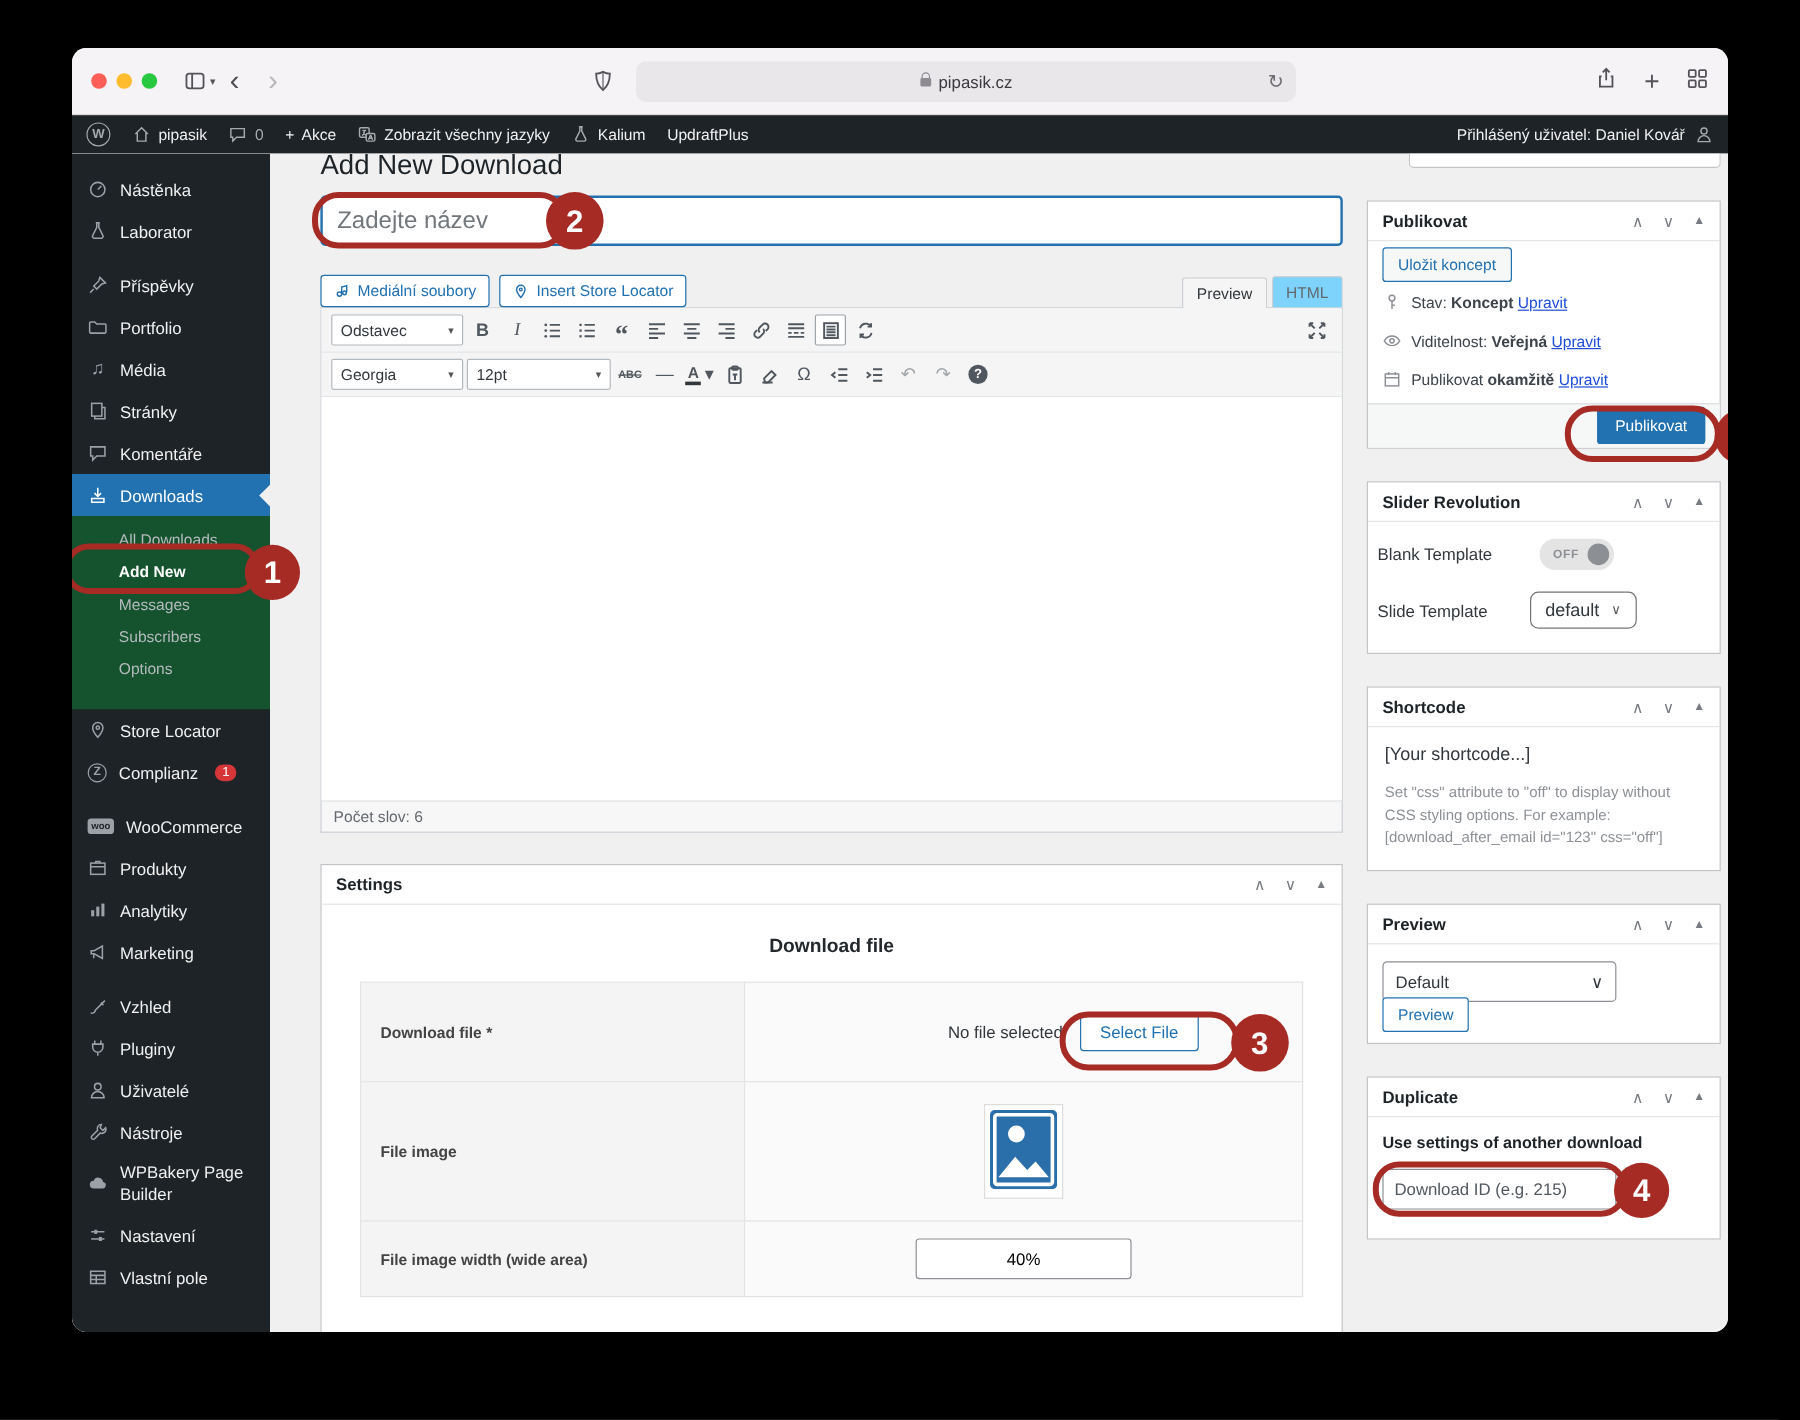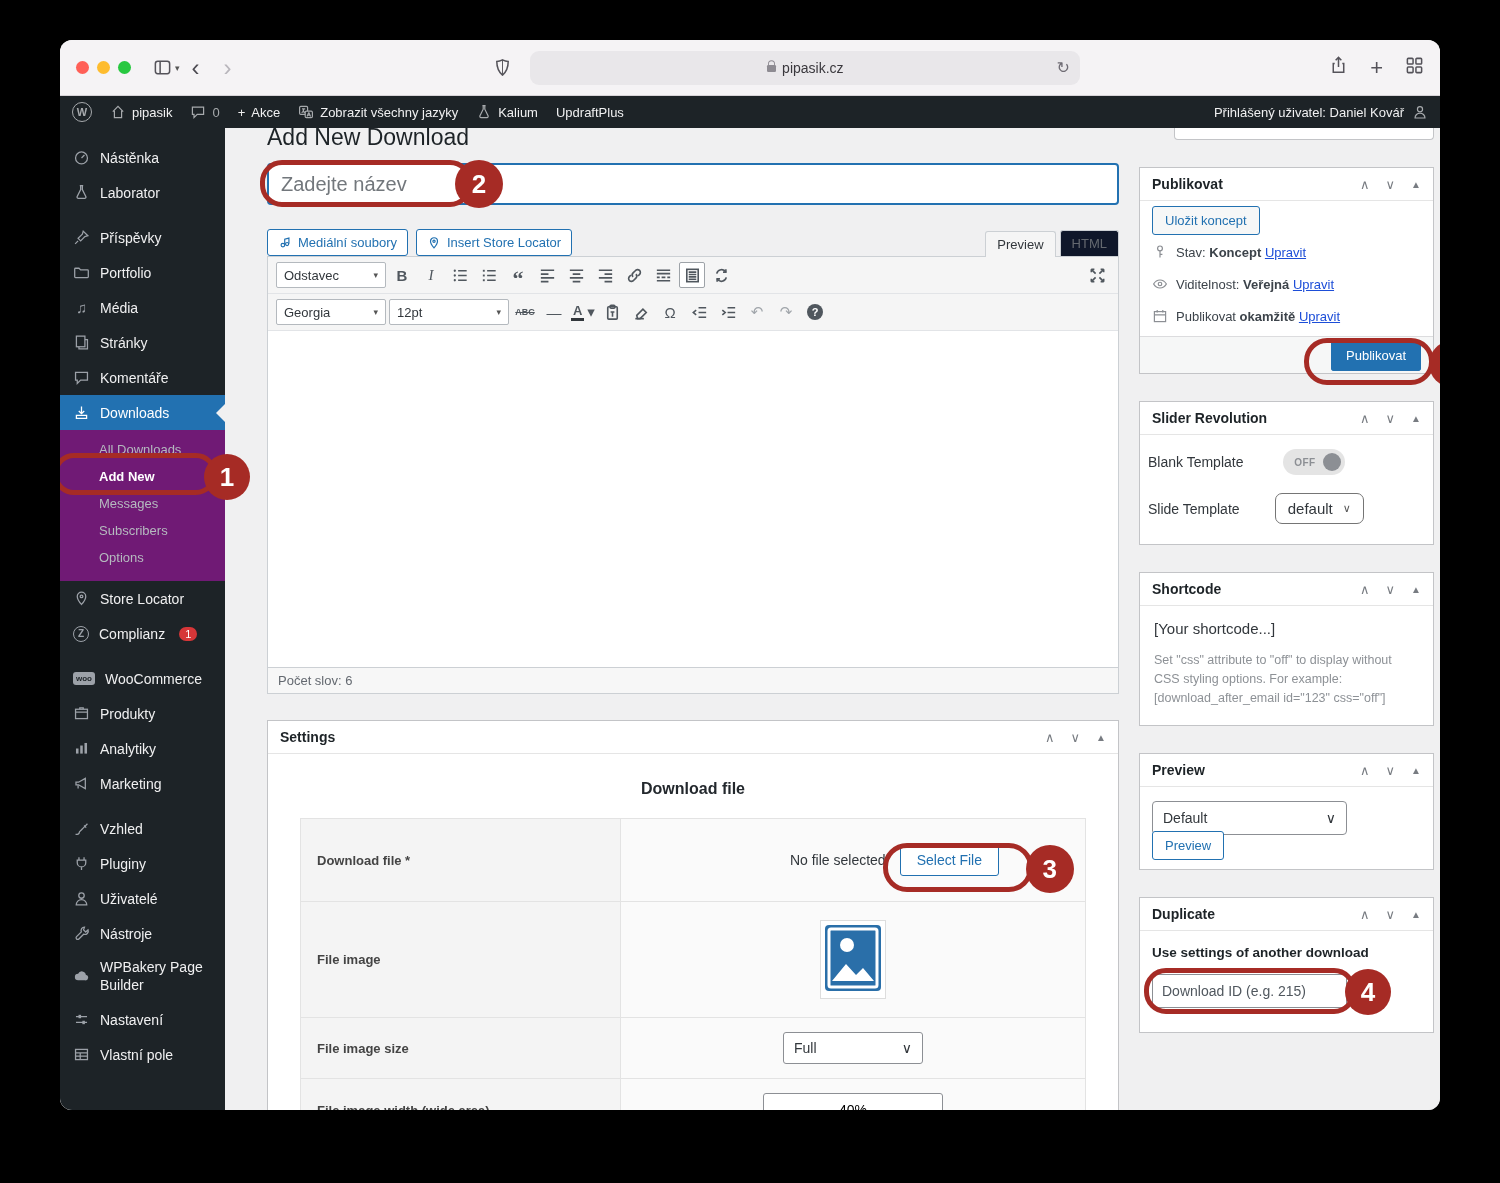--- a/index.html
+++ b/index.html
@@ -37,42 +37,42 @@
 
   
   .wpside { width:165px; background:#1d2327; color:#f0f0f1; flex-shrink:0; font-size:14px; padding-top:12px; position:relative; }
   .mi { display:flex; align-items:center; gap:10px; padding:8px 8px 8px 13px; position:relative; min-height:35px; cursor:pointer; }
   .mi svg { width:17px; height:17px; stroke:#9ca1a8; fill:none; stroke-width:1.5; flex-shrink:0; }
   .mi .gly { width:17px; text-align:center; color:#9ca1a8; font-size:15px; flex-shrink:0; }
   .mi.gap { margin-top:10px; }
   .mi.active { background:#2271b1; color:#fff; }
   .mi.active svg { stroke:#fff; }
   .mi.active::after { content:""; position:absolute; right:0; top:50%; margin-top:-9px; border:9px solid transparent; border-right-color:#f0f0f1; }
-  .submenu { background:#701a75; padding:6px 0 10px; }
+  .submenu { background:#14532d; padding:6px 0 20px; }
   .smi { padding:6px 8px 6px 39px; color:#b5babf; font-size:13px; position:relative; cursor:pointer; }
   .smi.current { color:#fff; font-weight:bold; }
   .badge { background:#d63638; color:#fff; border-radius:9px; font-size:11px; padding:1px 6px; margin-left:4px; }
   .woo-ic { background:#9ca1a8; color:#1d2327; border-radius:3px; font-size:8px; font-weight:bold; padding:2px 3px; flex-shrink:0; }
   .cz-ic { width:16px; height:16px; border:1.7px solid #9ca1a8; border-radius:50%; color:#9ca1a8; font-size:10px; font-weight:bold; display:flex; align-items:center; justify-content:center; flex-shrink:0; }
   .two-line { line-height:1.25; }
 
   
   .main { flex:1; display:flex; gap:20px; padding:0 20px 0 28px; overflow:hidden;margin-left:14px; }
   .edcol { width:852px; flex-shrink:0; }
   .h1 { font-size:23px; color:#1d2327; font-weight:400; margin:-4px 0 12px; }
 
   .title-wrap { position:relative; margin-bottom:24px; }
   .title-input { width:100%; height:42px; border:2px solid #2271b1; border-radius:4px; padding:0 12px; font-size:20px; color:#a16207; background:#fff; outline:none; font-family:"Liberation Sans", sans-serif; }
   .title-input::placeholder { color:#72777c; }
 
   .media-row { display:flex; align-items:flex-end; }
   .wbtn { display:inline-flex; align-items:center; gap:6px; border:1px solid #2271b1; color:#2271b1; background:#fff; font-size:13px; padding:5px 10px; border-radius:3px; margin-right:8px; cursor:pointer; }
   .wbtn svg { width:14px; height:14px; stroke:#2271b1; fill:none; stroke-width:1.7; }
   .tabs { margin-left:auto; display:flex; gap:4px; }
-  .tab { font-size:13px; color:#646970; padding:5px 11px; border:1px solid #ccd0d4; border-bottom:none; background:#0f172a; border-radius:3px 3px 0 0; cursor:pointer; }
+  .tab { font-size:13px; color:#646970; padding:5px 11px; border:1px solid #ccd0d4; border-bottom:none; background:#7dd3fc; border-radius:3px 3px 0 0; cursor:pointer; }
   .tab.active { background:#f5f5f5; color:#32373c; position:relative; top:1px; }
 
   .editor { border:1px solid #ccd0d4; background:#fff; }
   .tbar { background:#f5f5f5; display:flex; align-items:center; padding:5px 8px; gap:3px; border-bottom:1px solid #e2e4e7; }
   .tsel { background:#fff; border:1px solid #b4b9be; border-radius:2px; height:26px; display:flex; align-items:center; justify-content:space-between; font-size:13px; color:#32373c; padding:0 7px; cursor:pointer; }
   .tsel .car { font-size:9px; color:#555; margin-left:10px; }
   .tb { width:26px; height:26px; display:flex; align-items:center; justify-content:center; color:#50575e; font-size:15px; border-radius:2px; cursor:pointer; }
   .tb svg { width:19px; height:19px; stroke:#50575e; fill:none; stroke-width:1.7; }
   .tb.pressed { border:1px solid #9ea3a8; background:#fff; }
   .tb.right { margin-left:auto; }
@@ -593,29 +593,20 @@
                     <svg width="56" height="66" viewBox="0 0 56 66">
                           <rect x="0" y="0" width="56" height="66" rx="4" fill="#2a6fa9"></rect>
                           <circle cx="22" cy="20" r="7" fill="#fff"></circle>
                           <path d="M7 56l14-17 10 11 7-7 11 13z" fill="#fff"></path>
                           <rect x="4" y="4" width="48" height="58" rx="2" fill="none" stroke="#fff" stroke-width="3"></rect>
                         </svg>
                   </span>
                 </td>
               </tr>
               <tr>
-                <td class="lab">File image size</td>
-                <td class="val">
-                  <span class="sel2">
-                    <span>Full</span>
-                    <span>∨</span>
-                  </span>
-                </td>
-              </tr>
-              <tr>
                 <td class="lab">File image width (wide area)</td>
                 <td class="val">
                   <input class="inp40" value="40%" style="">
                 </td>
               </tr>
             </tbody>
               </table>
           </div>
         </div>
 

